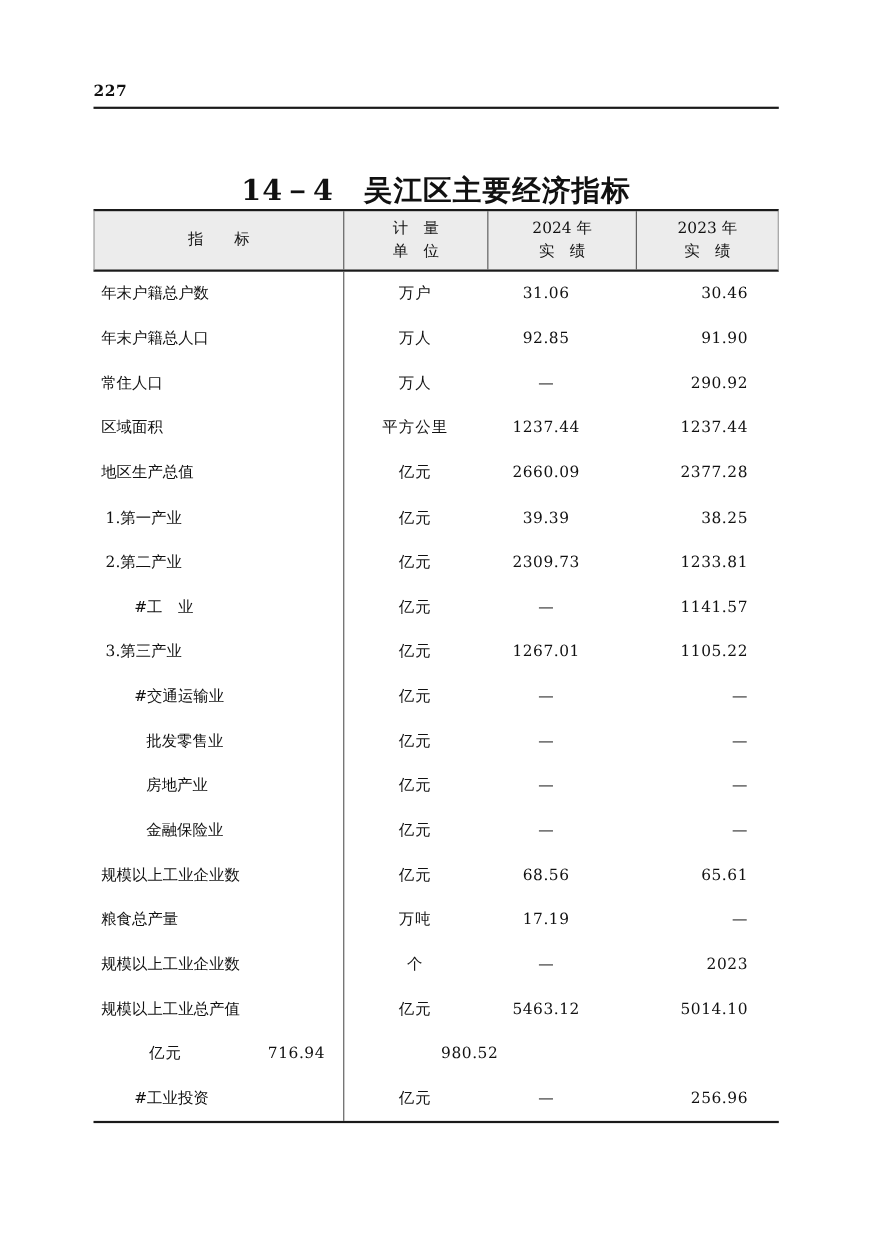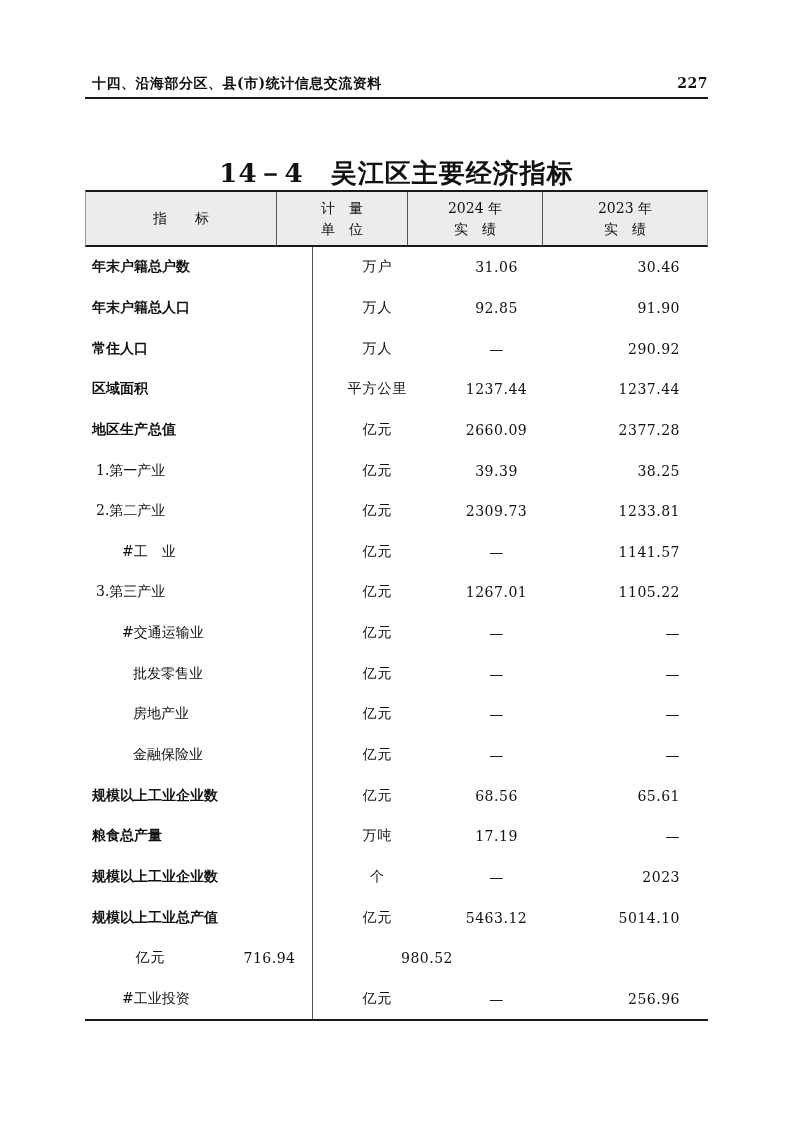--- a/index.html
+++ b/index.html
@@ -33,52 +33,51 @@
     border-top:2px solid #1a1a1a;
     border-bottom:2px solid #1a1a1a;
     border-left:1px solid #999;
     border-right:1px solid #999;
     font-size:14px;
   }
   .th {
     display:flex; flex-direction:column; justify-content:center; align-items:center;
     line-height:21px; height:100%;
   }
-  .th-ind  { width:191px; border-right:1px solid #555; }
+  .th-ind  { width:227px; border-right:1px solid #555; }
   .th-unit { width:131px; border-right:1px solid #555; }
   .th-2024 { width:135px; border-right:1px solid #555; }
   .th-2023 { flex:1; }
   .tbody {
     position:relative; width:623px;
     border-bottom:2px solid #1a1a1a;
   }
   .col-divider {
     position:absolute; left:227px; top:0; bottom:0; width:1px;
     background:#555;
   }
   .row {
     display:flex; align-items:center; height:40.65px;
     font-size:14px;
   }
   .c1 { width:227px; }
   .c2 { width:131px; text-align:center; letter-spacing:1px; }
   .c3 { width:135px; text-align:center; padding-right:28px; letter-spacing:0.5px; }
   .c4 { width:130px; text-align:right; padding-right:28px; letter-spacing:0.5px; }
-  .ind0 { padding-left:7px;font-weight:bold; }
+  .ind0 { padding-left:7px; }
   .ind1 { padding-left:11px; }
   .ind2 { padding-left:37px; }
   .ind3 { padding-left:48px; }
 </style>
 </head>
 <body>
 
 <div class="page">
 
   <div class="running-header">
-    <span class="rh-left">十四、沿海部分区、县(市)统计信息交流资料</span>
     <span class="rh-right">227</span>
   </div>
   <div class="rh-rule"></div>
 
   <div class="page-title">14－4　吴江区主要经济指标</div>
 
   <div class="table">
 
     <div class="thead">
       <div class="th th-ind">

